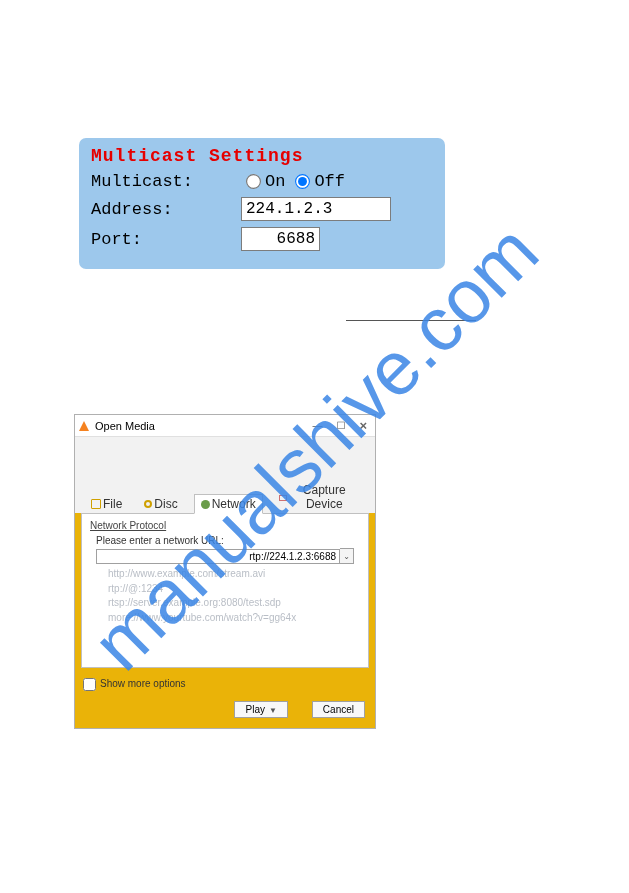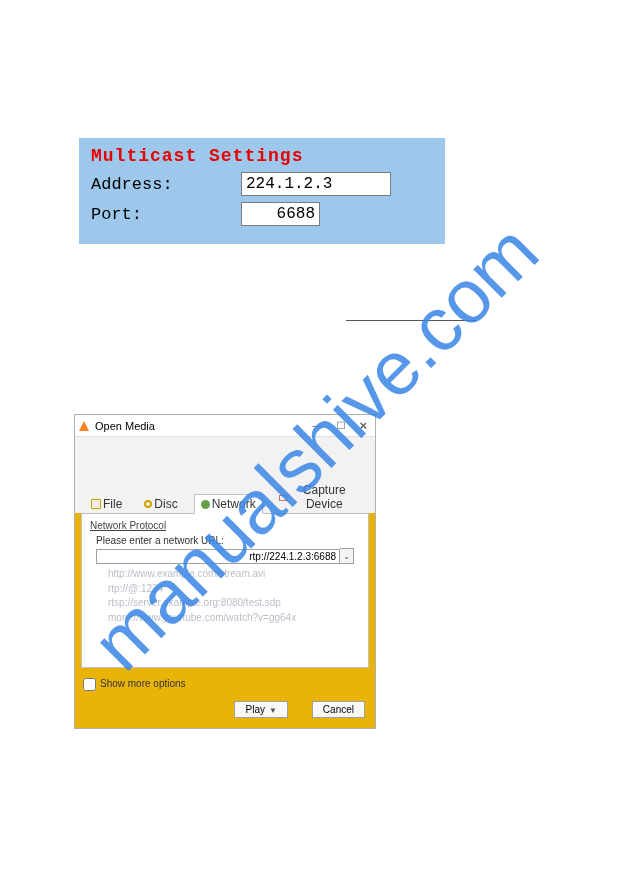--- a/index.html
+++ b/index.html
@@ -27,20 +27,21 @@
   }
   
   .multicast-panel {
     position: absolute;
     left: 79px;
     top: 138px;
     width: 366px;
     background: #9dc8ec;
     padding: 8px 12px 12px 12px;
     font-family: "Courier New", monospace;
+    border-radius: 7px;
   }
   .mc-title {
     color: #e60000;
     font-weight: bold;
     font-size: 18px;
     letter-spacing: 1px;
     margin-bottom: 6px;
   }
   .mc-row {
     display: flex;
@@ -182,20 +183,29 @@
   .vlc-btn .caret { font-size: 8px; margin-left: 4px; color: #555; }
 </style>
 </head>
 <body>
 
 <div class="watermark">manualshive.com</div>
 
 <div class="multicast-panel">
   <div class="mc-title">Multicast Settings</div>
   <div class="mc-row">
+    <span class="mc-label">Multicast:</span>
+    <span class="mc-radio-group">
+      <input type="radio" name="mc" style="">
+      <label>On</label>
+      <input type="radio" name="mc" checked="" style="">
+      <label>Off</label>
+    </span>
+  </div>
+  <div class="mc-row">
     <span class="mc-label">Address:</span>
     <input class="mc-input mc-addr" value="224.1.2.3" style="">
   </div>
   <div class="mc-row">
     <span class="mc-label">Port:</span>
     <input class="mc-input mc-port" value="6688" style="">
   </div>
 </div>
 
 <div class="hr"></div>

